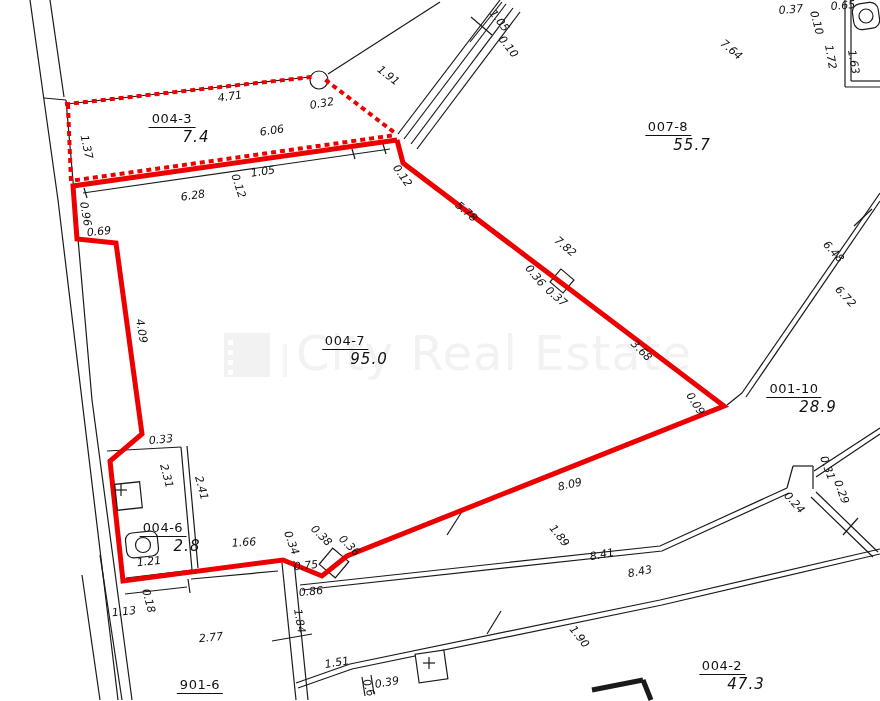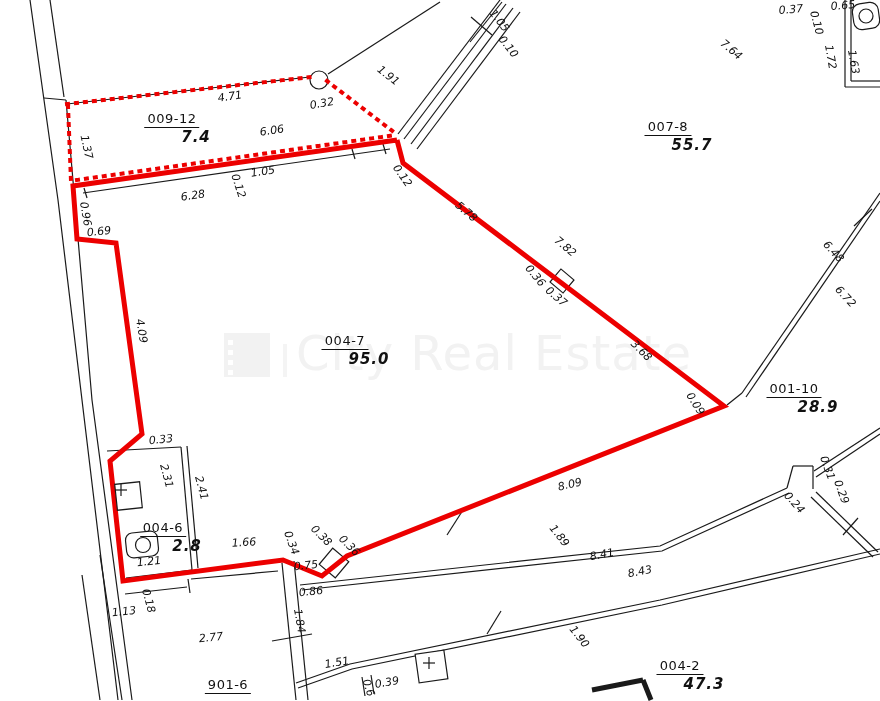--- a/index.html
+++ b/index.html
@@ -8,21 +8,21 @@
   #wm{position:absolute;left:0;top:0;width:880px;height:701px;}
   #wm .wm-logo{position:absolute;left:224px;top:333px;width:46px;height:44px;background:#f2f2f2;}
   #wm .wm-dot{position:absolute;width:5px;height:5px;background:#ffffff;}
   #wm .wm-bar{position:absolute;left:283px;top:344px;width:4px;height:33px;background:#f4f4f4;}
   #wm .wm-text{position:absolute;left:296px;top:325px;font-size:48px;letter-spacing:1px;
                color:#f2f2f2;white-space:nowrap;}
   svg{position:absolute;left:0;top:0;}
   .room-label{position:absolute;transform:translateX(-50%);text-align:center;color:#111;z-index:5;}
   .room-label .rid{display:inline-block;font-size:13px;letter-spacing:0.5px;
                    border-bottom:1.5px solid #111;padding:0 3px 1px 3px;}
-  .room-label .rarea{font-size:15px;font-weight:700;font-style:italic;letter-spacing:1px;margin-top:0px;margin-left:48px;}
+  .room-label .rarea{font-size:15px;font-weight:400;font-style:italic;letter-spacing:1px;margin-top:0px;margin-left:48px;}
 </style>
 </head>
 <body>
 
 <div id="stage">
   <div id="wm">
     <div class="wm-logo"></div>
     <div class="wm-bar"></div>
     <div class="wm-text">City Real Estate</div>
   <div class="wm-dot" style="left: 228px; top: 340px;"></div>
@@ -152,21 +152,21 @@
       <text x="321" y="536" text-anchor="middle" dominant-baseline="middle" font-size="11px" font-style="italic" fill="#111" transform="rotate(45 321 536)">0.38</text>
       <text x="349" y="546" text-anchor="middle" dominant-baseline="middle" font-size="11px" font-style="italic" fill="#111" transform="rotate(45 349 546)">0.36</text>
       <text x="306" y="566" text-anchor="middle" dominant-baseline="middle" font-size="11px" font-style="italic" fill="#111" transform="rotate(-6 306 566)">0.75</text>
       <text x="311" y="592" text-anchor="middle" dominant-baseline="middle" font-size="11px" font-style="italic" fill="#111" transform="rotate(-6 311 592)">0.86</text>
       <text x="299" y="621" text-anchor="middle" dominant-baseline="middle" font-size="11px" font-style="italic" fill="#111" transform="rotate(80 299 621)">1.84</text>
       <text x="124" y="612" text-anchor="middle" dominant-baseline="middle" font-size="11px" font-style="italic" fill="#111" transform="rotate(-6 124 612)">1.13</text>
       <text x="148" y="601" text-anchor="middle" dominant-baseline="middle" font-size="11px" font-style="italic" fill="#111" transform="rotate(75 148 601)">0.18</text>
       <text x="211" y="638" text-anchor="middle" dominant-baseline="middle" font-size="11px" font-style="italic" fill="#111" transform="rotate(-6 211 638)">2.77</text>
     </svg>
   <div id="labels">
-      <div class="room-label" style="left: 172px; top: 108px;"><div class="rid">009-12</div><div class="rarea">7.4</div></div>
+      <div class="room-label" style="left: 172px; top: 108px;"><div class="rid">004-3</div><div class="rarea">7.4</div></div>
       <div class="room-label" style="left: 668px; top: 116px;"><div class="rid">007-8</div><div class="rarea">55.7</div></div>
       <div class="room-label" style="left: 345px; top: 330px;"><div class="rid">004-7</div><div class="rarea">95.0</div></div>
       <div class="room-label" style="left: 794px; top: 378px;"><div class="rid">001-10</div><div class="rarea">28.9</div></div>
       <div class="room-label" style="left: 163px; top: 517px;"><div class="rid">004-6</div><div class="rarea">2.8</div></div>
-      <div class="room-label" style="left: 680px; top: 655px;"><div class="rid">004-2</div><div class="rarea">47.3</div></div>
-      <div class="room-label" style="left: 228px; top: 674px;"><div class="rid">901-6</div></div>
+      <div class="room-label" style="left: 722px; top: 655px;"><div class="rid">004-2</div><div class="rarea">47.3</div></div>
+      <div class="room-label" style="left: 200px; top: 674px;"><div class="rid">901-6</div></div>
     </div>
 </div>
 
 </body></html>

